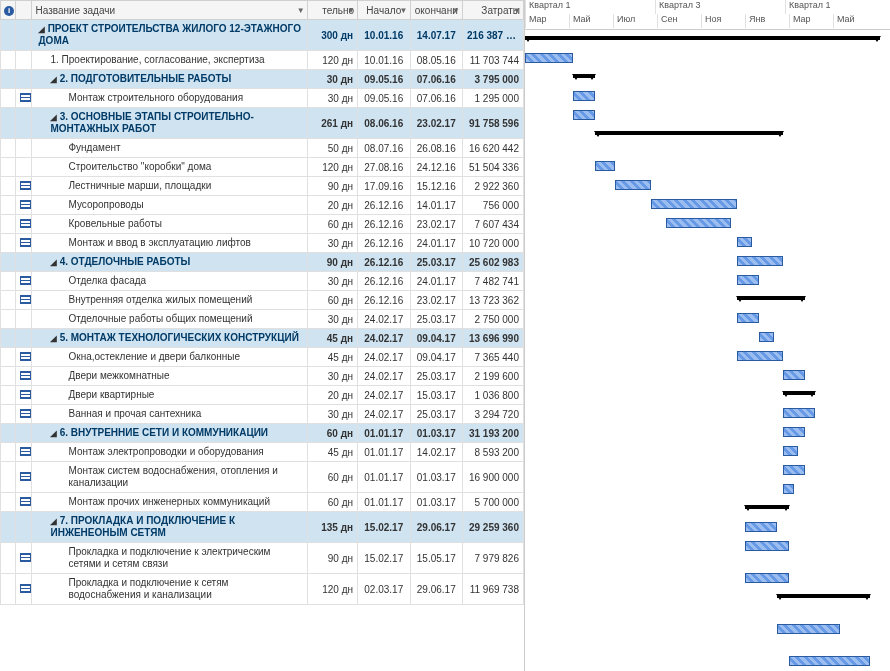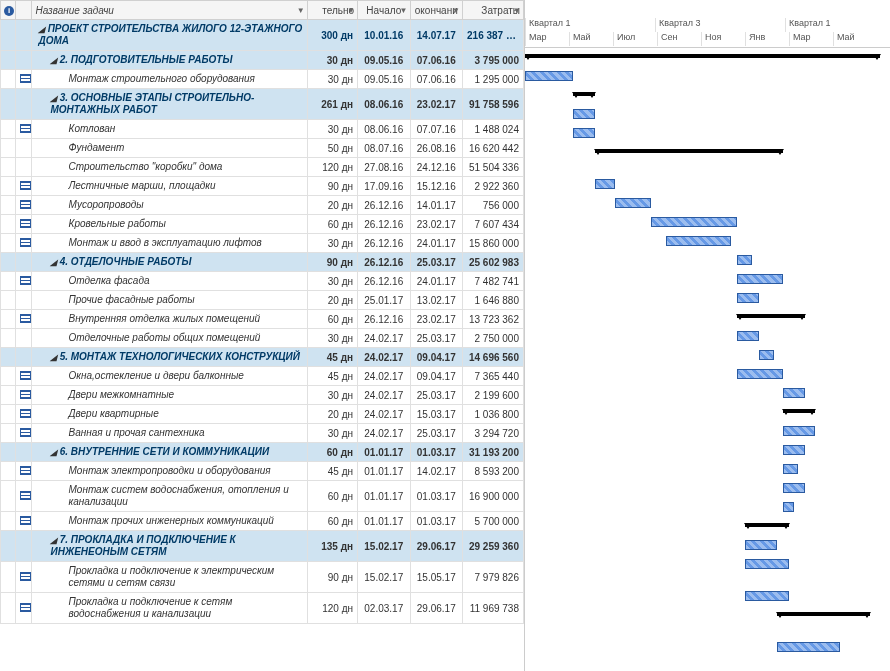--- a/index.html
+++ b/index.html
@@ -51,42 +51,42 @@
     border: 1px solid #e0e0e0;
     padding: 3px 4px;
     white-space: nowrap;
     overflow: hidden;
     text-overflow: ellipsis;
     height: 17px;
     vertical-align: middle;
   }
   .col-info { width: 14px; text-align: center; }
   .col-ind  { width: 16px; text-align: center; }
-  .col-task { width: 262px; font-style: italic; }
+  .col-task { width: 262px; }
   .col-dur  { width: 48px; text-align: right; }
   .col-start{ width: 50px; text-align: center; }
   .col-end  { width: 50px; text-align: center; }
   .col-cost { width: 58px; text-align: right; }
   tr.summary td { background: #cfe3f1; font-weight: bold; }
   tr.summary .col-task { color: #003a66; }
   tr.top td { background: #cfe3f1; font-weight: bold; color: #003a66;}
   .indent0 { padding-left: 6px; }
   .indent1 { padding-left: 18px; }
   .indent2 { padding-left: 36px; }
   .tri { display:inline-block; margin-right:3px; font-size:8px; color:#333;}
   .ind-icon {
     display:inline-block;width:11px;height:9px;border:1px solid #2a5aa0;background:
     repeating-linear-gradient(to bottom,#2a5aa0 0 1px,transparent 1px 3px);
   }
   .info-icon {
     display:inline-block;width:10px;height:10px;border-radius:50%;
     background:#2a5aa0;color:#fff;font-weight:bold;font-size:8px;text-align:center;line-height:10px;
   }
   
-  .timeline-header { height: 30px; border-bottom:1px solid #ccc; position:relative; background:#fff;margin-top:18px;}
+  .timeline-header { height: 30px; border-bottom:1px solid #ccc; position:relative; background:#fff;}
   .th-row1, .th-row2 { position:absolute; left:0; right:0; font-size:9px; color:#555;}
   .th-row1 { top:0; height:14px; }
   .th-row2 { top:14px; height:14px; }
   .th-cell { position:absolute; border-left:1px solid #e0e0e0; padding-left:3px; top:0; bottom:0;}
   .gantt-body { position:relative; }
   .grow { position:relative; height:19px; }
   .gbar {
     position:absolute; height:10px; top:4px;
     background:#6699e6;
     border:1px solid #2a5aa0;
@@ -121,20 +121,29 @@
     <tbody id="tbody">
         <tr class="top">
           <td class="col-info" style="height:17px"></td>
           <td class="col-ind"></td>
           <td class="col-task indent0" style="white-space:normal;line-height:1.2"><span class="tri">◢</span><span>ПРОЕКТ СТРОИТЕЛЬСТВА ЖИЛОГО 12-ЭТАЖНОГО ДОМА</span></td>
           <td class="col-dur">300 дн</td>
           <td class="col-start">10.01.16</td>
           <td class="col-end">14.07.17</td>
           <td class="col-cost">216 387 251</td>
         </tr>
+        <tr>
+          <td class="col-info" style="height:17px"></td>
+          <td class="col-ind"></td>
+          <td class="col-task indent1" style="white-space:normal;line-height:1.2"><span>1. Проектирование, согласование, экспертиза</span></td>
+          <td class="col-dur">120 дн</td>
+          <td class="col-start">10.01.16</td>
+          <td class="col-end">08.05.16</td>
+          <td class="col-cost">11 703 744</td>
+        </tr>
         <tr class="summary">
           <td class="col-info" style="height:17px"></td>
           <td class="col-ind"></td>
           <td class="col-task indent1" style="white-space:normal;line-height:1.2"><span class="tri">◢</span><span>2. ПОДГОТОВИТЕЛЬНЫЕ РАБОТЫ</span></td>
           <td class="col-dur">30 дн</td>
           <td class="col-start">09.05.16</td>
           <td class="col-end">07.06.16</td>
           <td class="col-cost">3 795 000</td>
         </tr>
         <tr>
@@ -150,29 +159,20 @@
           <td class="col-info" style="height:30px"></td>
           <td class="col-ind"></td>
           <td class="col-task indent1" style="white-space:normal;line-height:1.2"><span class="tri">◢</span><span>3. ОСНОВНЫЕ ЭТАПЫ СТРОИТЕЛЬНО-МОНТАЖНЫХ РАБОТ</span></td>
           <td class="col-dur">261 дн</td>
           <td class="col-start">08.06.16</td>
           <td class="col-end">23.02.17</td>
           <td class="col-cost">91 758 596</td>
         </tr>
         <tr>
           <td class="col-info" style="height:17px"></td>
-          <td class="col-ind"><span class="ind-icon"></span></td>
-          <td class="col-task indent2" style="white-space:normal;line-height:1.2"><span>Котлован</span></td>
-          <td class="col-dur">30 дн</td>
-          <td class="col-start">08.06.16</td>
-          <td class="col-end">07.07.16</td>
-          <td class="col-cost">1 488 024</td>
-        </tr>
-        <tr>
-          <td class="col-info" style="height:17px"></td>
           <td class="col-ind"></td>
           <td class="col-task indent2" style="white-space:normal;line-height:1.2"><span>Фундамент</span></td>
           <td class="col-dur">50 дн</td>
           <td class="col-start">08.07.16</td>
           <td class="col-end">26.08.16</td>
           <td class="col-cost">16 620 442</td>
         </tr>
         <tr>
           <td class="col-info" style="height:17px"></td>
           <td class="col-ind"></td>
@@ -209,21 +209,21 @@
           <td class="col-end">23.02.17</td>
           <td class="col-cost">7 607 434</td>
         </tr>
         <tr>
           <td class="col-info" style="height:17px"></td>
           <td class="col-ind"><span class="ind-icon"></span></td>
           <td class="col-task indent2" style="white-space:normal;line-height:1.2"><span>Монтаж и ввод в эксплуатацию лифтов</span></td>
           <td class="col-dur">30 дн</td>
           <td class="col-start">26.12.16</td>
           <td class="col-end">24.01.17</td>
-          <td class="col-cost">15 860 000</td>
+          <td class="col-cost">10 720 000</td>
         </tr>
         <tr class="summary">
           <td class="col-info" style="height:17px"></td>
           <td class="col-ind"></td>
           <td class="col-task indent1" style="white-space:normal;line-height:1.2"><span class="tri">◢</span><span>4. ОТДЕЛОЧНЫЕ РАБОТЫ</span></td>
           <td class="col-dur">90 дн</td>
           <td class="col-start">26.12.16</td>
           <td class="col-end">25.03.17</td>
           <td class="col-cost">25 602 983</td>
         </tr>
@@ -231,29 +231,20 @@
           <td class="col-info" style="height:17px"></td>
           <td class="col-ind"><span class="ind-icon"></span></td>
           <td class="col-task indent2" style="white-space:normal;line-height:1.2"><span>Отделка фасада</span></td>
           <td class="col-dur">30 дн</td>
           <td class="col-start">26.12.16</td>
           <td class="col-end">24.01.17</td>
           <td class="col-cost">7 482 741</td>
         </tr>
         <tr>
           <td class="col-info" style="height:17px"></td>
-          <td class="col-ind"></td>
-          <td class="col-task indent2" style="white-space:normal;line-height:1.2"><span>Прочие фасадные работы</span></td>
-          <td class="col-dur">20 дн</td>
-          <td class="col-start">25.01.17</td>
-          <td class="col-end">13.02.17</td>
-          <td class="col-cost">1 646 880</td>
-        </tr>
-        <tr>
-          <td class="col-info" style="height:17px"></td>
           <td class="col-ind"><span class="ind-icon"></span></td>
           <td class="col-task indent2" style="white-space:normal;line-height:1.2"><span>Внутренняя отделка жилых помещений</span></td>
           <td class="col-dur">60 дн</td>
           <td class="col-start">26.12.16</td>
           <td class="col-end">23.02.17</td>
           <td class="col-cost">13 723 362</td>
         </tr>
         <tr>
           <td class="col-info" style="height:17px"></td>
           <td class="col-ind"></td>
@@ -263,21 +254,21 @@
           <td class="col-end">25.03.17</td>
           <td class="col-cost">2 750 000</td>
         </tr>
         <tr class="summary">
           <td class="col-info" style="height:17px"></td>
           <td class="col-ind"></td>
           <td class="col-task indent1" style="white-space:normal;line-height:1.2"><span class="tri">◢</span><span>5. МОНТАЖ ТЕХНОЛОГИЧЕСКИХ КОНСТРУКЦИЙ</span></td>
           <td class="col-dur">45 дн</td>
           <td class="col-start">24.02.17</td>
           <td class="col-end">09.04.17</td>
-          <td class="col-cost">14 696 560</td>
+          <td class="col-cost">13 696 990</td>
         </tr>
         <tr>
           <td class="col-info" style="height:17px"></td>
           <td class="col-ind"><span class="ind-icon"></span></td>
           <td class="col-task indent2" style="white-space:normal;line-height:1.2"><span>Окна,остекление и двери балконные</span></td>
           <td class="col-dur">45 дн</td>
           <td class="col-start">24.02.17</td>
           <td class="col-end">09.04.17</td>
           <td class="col-cost">7 365 440</td>
         </tr>

